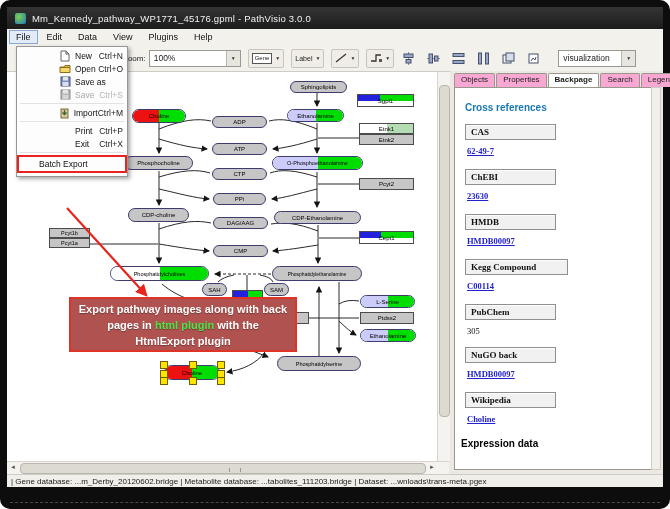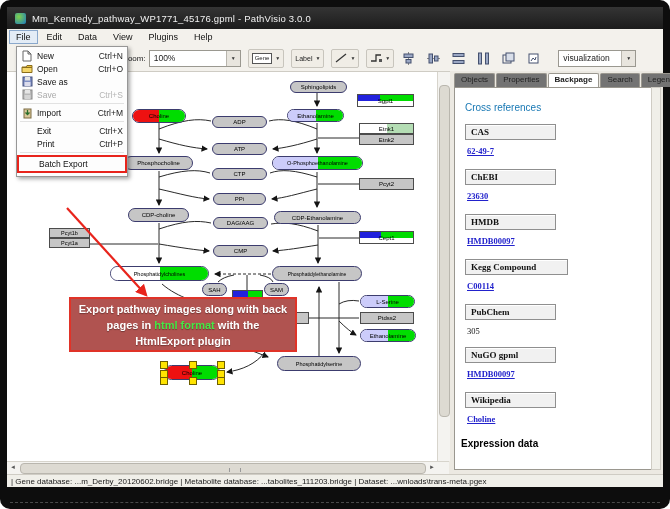--- a/index.html
+++ b/index.html
@@ -30,25 +30,25 @@
   #canvas{position:absolute;left:0;top:64px;width:442px;height:390px;background:#fff;border-right:1px solid #b7b4ac;}
   #vscroll{position:absolute;left:430px;top:64px;width:12px;height:390px;background:#f4f3f0;border-left:1px solid #d7d4cc;}
   #vscroll .th{position:absolute;left:1px;top:14px;width:9px;height:330px;background:#dddad2;border:1px solid #b9b6ae;border-radius:4px;}
   #hscroll{position:absolute;left:0;top:454px;width:442px;height:13px;background:#f4f3f0;border-top:1px solid #d7d4cc;font-size:6px;color:#555;}
   #hscroll .ar{position:absolute;top:2px;width:10px;text-align:center;}
   #hscroll .th{position:absolute;left:13px;top:1px;width:404px;height:9px;background:#dddad2;border:1px solid #b9b6ae;border-radius:4px;}
   #hscroll .grip{position:absolute;left:208px;top:4px;width:10px;height:4px;border-left:1px solid #999;border-right:1px solid #999;}
   
   #panel{position:absolute;left:443px;top:64px;width:213px;height:403px;background:#ece9e2;}
   #tabs{position:absolute;left:4px;top:2px;right:2px;height:14px;display:flex;font-size:8px;color:#222;}
-  .tab{padding:1px 6px;background:#737373;border:1px solid #9a978f;border-bottom:none;border-radius:2px 2px 0 0;margin-right:1px;}
+  .tab{padding:1px 6px;background:#f9a8d4;border:1px solid #9a978f;border-bottom:none;border-radius:2px 2px 0 0;margin-right:1px;}
   .tab.active{background:#fff;position:relative;top:0px;font-weight:bold;}
   #panel-body{position:absolute;left:4px;top:16px;right:10px;bottom:4px;background:#fff;border:1px solid #9a978f;overflow:hidden;}
   #panel-scroll{position:absolute;right:2px;top:16px;width:8px;bottom:4px;background:#f0efe9;border:1px solid #cfccc4;}
-  #xref-heading{color:#1878b4;font-weight:normal;font-size:10px;margin:14px 0 0 10px;}
+  #xref-heading{color:#1878b4;font-weight:bold;font-size:10px;margin:14px 0 0 10px;}
   .xref{margin:11px 0 0 10px;font-family:Liberation Serif, serif;}
   .xref-h{width:84px;border:1px solid #8f8f8f;background:#f1f1f1;box-shadow:inset 0 1px 0 #fff;font-weight:bold;font-size:9px;padding:2px 0 2px 5px;color:#111;}
   .xref-h.wide{width:96px;}
   .xref-val{margin:6px 0 0 2px;font-size:8.5px;color:#111;}
   a.xref-link{display:inline-block;margin:6px 0 0 2px;font-size:8.5px;font-weight:bold;color:#2222cc;text-decoration:underline;}
   #expr-heading{font-weight:bold;font-size:10px;margin:12px 0 0 6px;color:#000;}
   
   #statusbar{position:absolute;left:0;top:467px;width:100%;height:13px;background:#f0efe9;border-top:1px solid #cfccc4;font-size:8px;color:#1a1a1a;display:flex;align-items:center;padding-left:4px;box-sizing:border-box;}
   
   #pathway,#edges,#redlayer{position:absolute;left:0;top:0;width:670px;height:509px;}
@@ -59,21 +59,21 @@
   .node.met{border-radius:8px;}
   .node.gene{border-radius:0;border-color:#4c4c4c;}
   .node .lab{position:absolute;inset:0;display:flex;align-items:center;justify-content:center;font-size:6px;color:#000;white-space:nowrap;}
   .half{position:absolute;top:0;bottom:0;width:50%;}
   .handle{position:absolute;width:6px;height:6px;background:#ffe400;border:1px solid #6e5f00;z-index:3;}
   
   #callout{position:absolute;left:62px;top:290px;width:228px;height:55px;background:#b05350;border:2px solid #e03328;box-sizing:border-box;z-index:11;display:flex;flex-direction:column;align-items:center;justify-content:center;color:#fff;font-weight:bold;font-size:11px;text-align:center;line-height:16px;text-shadow:0 1px 1px rgba(0,0,0,.35);}
   #callout .hl{color:#46e846;}
   
   #file-menu{position:absolute;left:9px;top:39px;width:110px;background:#fdfdfd;border:1px solid #979797;box-shadow:2px 2px 4px rgba(0,0,0,.35);z-index:30;padding:2px 0;}
-  .mi{display:flex;align-items:center;height:13px;font-size:8.5px;color:#111;padding:0 4px 0 3px;position:relative;}
+  .mi{display:flex;align-items:center;height:13px;font-size:8.5px;color:#111;padding:0 4px 0 3px;position:relative;margin-left:38px;}
   .mi .ic{width:14px;display:flex;align-items:center;justify-content:center;}
   .mi .ml{margin-left:3px;}
   .mi .ms{margin-left:auto;color:#222;}
   .mi.disabled{color:#a8a8a8;}
   .mi.disabled .ms{color:#b5b5b5;}
   .mi.hl{border:2px solid #e8241c;height:14px;margin:1px 0;}
   .msep{height:1px;background:#e2e2e2;margin:2px 3px;}
   svg{display:block;}
 </style>
 </head>
@@ -360,35 +360,35 @@
       <div id="xref-heading">Cross references</div>
       <div id="xref-list">
           <div class="xref"><div class="xref-h">CAS</div><a class="xref-link" href="#">62-49-7</a></div>
           <div class="xref"><div class="xref-h">ChEBI</div><a class="xref-link" href="#">23630</a></div>
           <div class="xref"><div class="xref-h">HMDB</div><a class="xref-link" href="#">HMDB00097</a></div>
           <div class="xref"><div class="xref-h wide">Kegg Compound</div><a class="xref-link" href="#">C00114</a></div>
           <div class="xref">
             <div class="xref-h">PubChem</div>
             <div class="xref-val">305</div>
           </div>
-          <div class="xref"><div class="xref-h">NuGO gpml</div><a class="xref-link" href="#">HMDB00097</a></div>
+          <div class="xref"><div class="xref-h">NuGO back</div><a class="xref-link" href="#">HMDB00097</a></div>
           <div class="xref"><div class="xref-h">Wikipedia</div><a class="xref-link" href="#">Choline</a></div>
         </div>
       <div id="expr-heading">Expression data</div>
     </div>
     <div id="panel-scroll"></div>
   </div>
 
   <div id="statusbar">
     <span>| Gene database: ...m_Derby_20120602.bridge | Metabolite database: ...tabolites_111203.bridge | Dataset: ...wnloads\trans-meta.pgex</span>
   </div>
 
   <div id="callout">
     <div><span>Export pathway images along with back</span></div>
-    <div><span>pages in </span><span class="hl">html format</span><span> with the</span></div>
+    <div><span>pages in </span><span class="hl">html plugin</span><span> with the</span></div>
     <div><span>HtmlExport plugin</span></div>
   </div>
 
   <svg id="redlayer" width="670" height="509" viewBox="0 0 670 509">
     <defs>
       <marker id="arrR" viewBox="0 0 10 10" refX="8" refY="5" markerWidth="5.5" markerHeight="5.5" orient="auto-start-reverse">
           <path d="M0,0 L10,5 L0,10 z" fill="#e8241c"></path>
         </marker>
     </defs>
     <path d="M60,201 L139,288" stroke="#e8241c" stroke-width="2.2" fill="none" marker-end="url(#arrR)"></path>
@@ -444,27 +444,27 @@
             <rect x="2" y="2" width="7" height="9" fill="#d9c79a" stroke="#7a6a40"></rect>
             <path d="M5.5,3 v4 M3.5,5.5 l2,2 2,-2" stroke="#2a6e2a" fill="none" stroke-width="1.3"></path>
           </svg>
         </span>
         <span class="ml">Import</span>
         <span class="ms">Ctrl+M</span>
       </div>
       <div class="msep"></div>
       <div class="mi">
         <span class="ic"></span>
+        <span class="ml">Print</span>
+        <span class="ms">Ctrl+P</span>
+      </div>
+      <div class="mi">
+        <span class="ic"></span>
         <span class="ml">Exit</span>
         <span class="ms">Ctrl+X</span>
-      </div>
-      <div class="mi">
-        <span class="ic"></span>
-        <span class="ml">Print</span>
-        <span class="ms">Ctrl+P</span>
       </div>
       <div class="msep"></div>
       <div class="mi hl">
         <span class="ic"></span>
         <span class="ml">Batch Export</span>
         <span class="ms"></span>
       </div>
     </div>
 
 </div>

